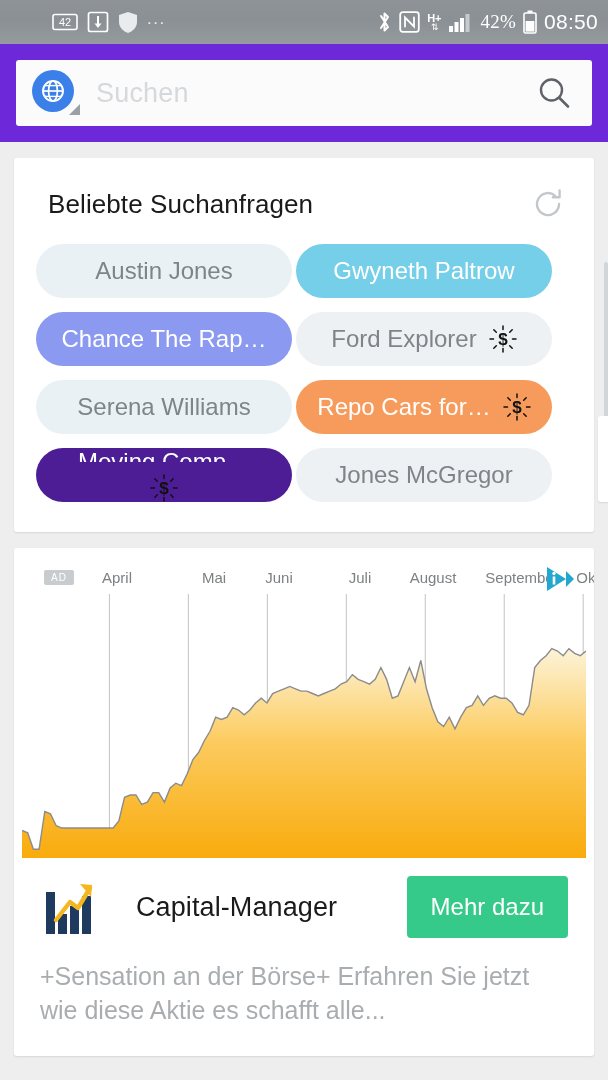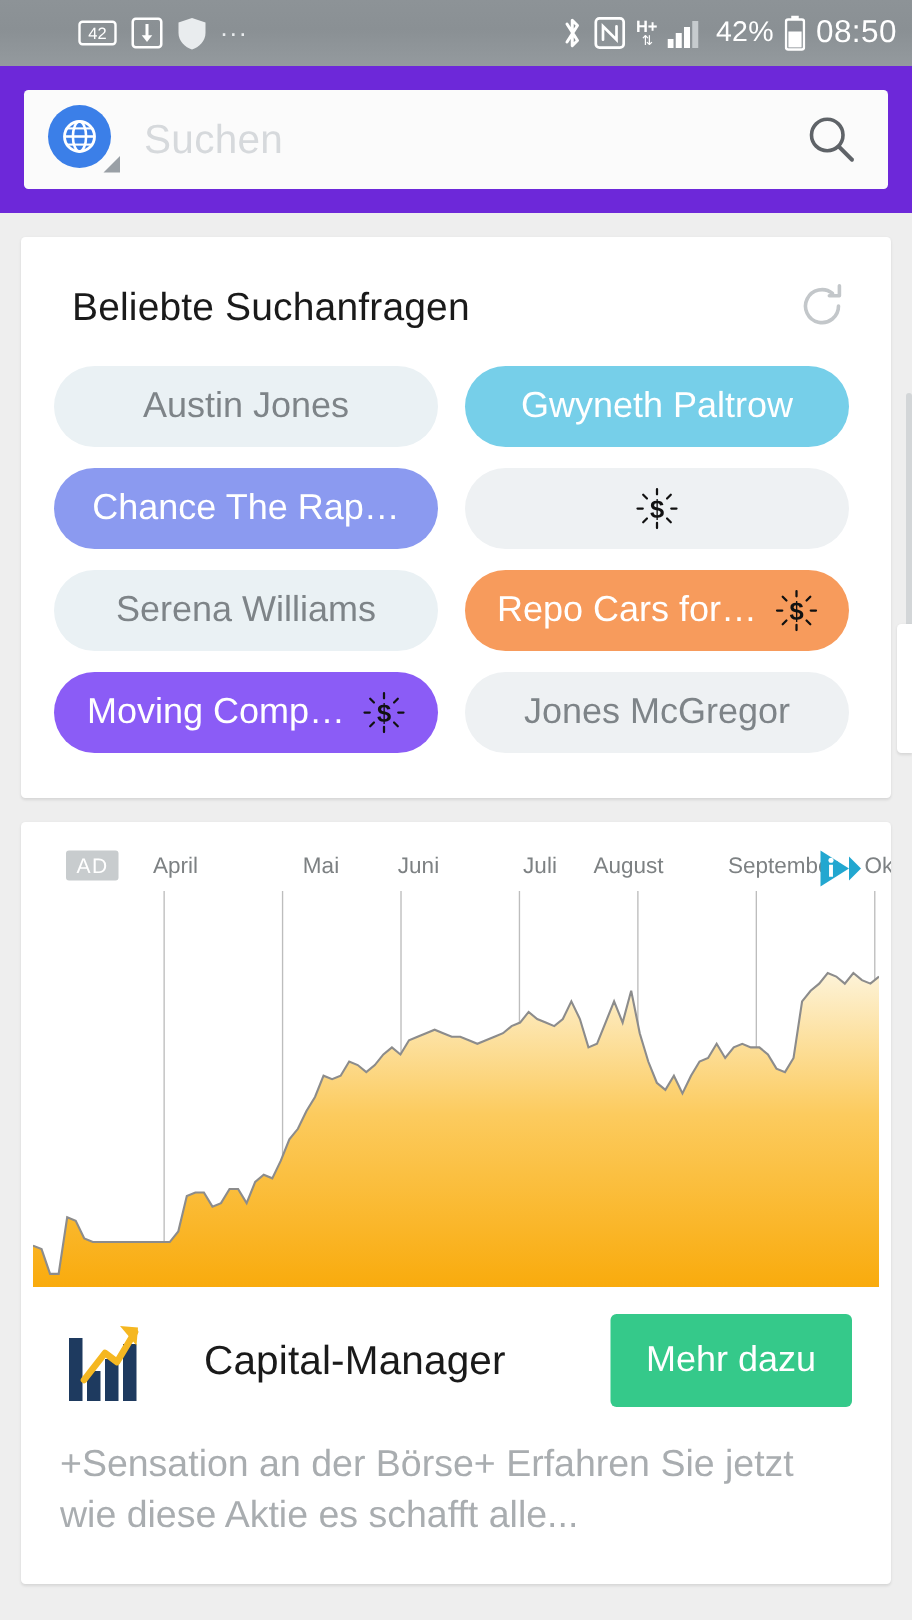--- a/index.html
+++ b/index.html
@@ -17,21 +17,21 @@
     height:44px; width:608px;
     background:linear-gradient(180deg,#8d9397 0%, #8a9094 45%, #949a9e 100%);
     display:flex; align-items:center; justify-content:space-between;
     padding:0 10px 0 8px;
     color:#ffffff;
   }
   .sb-left{ display:flex; align-items:center; gap:9px;margin-left:44px; }
   .sb-right{ display:flex; align-items:center; gap:7px; }
   .sb-ico{ display:flex; align-items:center; }
   .sb-dots{ font-size:17px; letter-spacing:1.5px; color:#e9ecee; line-height:10px; position:relative; top:-3px;}
-  .sb-text{ font-size:19px; color:#fff; letter-spacing:0.2px; }
+  .sb-text{ font-size:19px; color:#fff; letter-spacing:0.2px;font-family:Liberation Serif, serif; }
   .sb-time{ font-size:21px; color:#fff; letter-spacing:0.3px; }
   .hplus{ display:flex; align-items:center; gap:1px; }
   .hplus-t{ font-size:11px; font-weight:bold; line-height:9px; }
   .hplus-arrows{ font-size:9px; line-height:8px; letter-spacing:-1px;}
 
   
   .search-header{
     background:#6d28d9;
     height:98px; width:608px;
     display:flex; align-items:center; justify-content:center;
@@ -73,21 +73,21 @@
   }
 
   .card-head{
     display:flex; align-items:center; justify-content:space-between;
     padding:26px 26px 4px 34px;
   }
   .card-title{ font-size:26px; color:#1a1a1a; letter-spacing:0.1px; }
   .refresh-btn{ width:40px;height:40px;display:flex;align-items:center;justify-content:center; }
 
   .chips{ padding:16px 22px 30px 22px; }
-  .chip-row{ display:flex; gap:18px; margin-bottom:14px; }
+  .chip-row{ display:flex; gap:4px; margin-bottom:14px; }
   .chip-row:last-child{ margin-bottom:0; }
   .chip{
     height:54px; border-radius:27px;
     display:flex; align-items:center; justify-content:center;
     gap:12px;
     font-size:24px;
     padding:0 18px;
     white-space:nowrap;
     overflow:hidden;
   }
@@ -100,21 +100,21 @@
   
   .ad-card{ padding:0; overflow:hidden; }
   .ad-chart-wrap{ position:relative; padding:12px 0 0 0; }
   .ad-axis{
     position:relative; height:34px;
     margin:0 8px 0 8px;
     display:flex; align-items:center;
   }
   .ad-badge{
     background:#c8ccce; color:#ffffff;
-    font-size:14px; letter-spacing:1px;
+    font-size:10px; letter-spacing:1px;
     padding:2px 7px; border-radius:2px;
     margin-left:22px; margin-right:6px;
     font-weight:normal;
   }
   .ad-months{ position:absolute; left:0; top:0; right:0; height:34px; }
   .ad-month{
     position:absolute; top:9px;
     font-size:15px; color:#7d8183;
     transform:translateX(-50%);
     white-space:nowrap;
@@ -274,20 +274,21 @@
           </div>
           <div class="chip w-right" style="background: rgb(118, 207, 233); color: rgb(255, 255, 255);">
             <span class="chip-label">Gwyneth Paltrow</span>
           </div>
         </div>
         <div class="chip-row">
           <div class="chip w-left" style="background: rgb(139, 154, 240); color: rgb(255, 255, 255);">
             <span class="chip-label">Chance The Rap…</span>
           </div>
           <div class="chip w-right" style="background: rgb(238, 241, 243); color: rgb(126, 132, 136);">
+            <span class="chip-label">Ford Explorer</span>
             <span class="dollar-ico">
               <svg width="28" height="28" viewBox="0 0 28 28">
       <g stroke="#111" stroke-width="1.5" stroke-linecap="round">
         <line x1="14" y1="1" x2="14" y2="4.5"></line>
         <line x1="14" y1="23.5" x2="14" y2="27"></line>
         <line x1="1" y1="14" x2="4.5" y2="14"></line>
         <line x1="23.5" y1="14" x2="27" y2="14"></line>
         <line x1="4.8" y1="4.8" x2="7.3" y2="7.3"></line>
         <line x1="20.7" y1="20.7" x2="23.2" y2="23.2"></line>
         <line x1="23.2" y1="4.8" x2="20.7" y2="7.3"></line>
@@ -315,21 +316,21 @@
         <line x1="20.7" y1="20.7" x2="23.2" y2="23.2"></line>
         <line x1="23.2" y1="4.8" x2="20.7" y2="7.3"></line>
         <line x1="7.3" y1="20.7" x2="4.8" y2="23.2"></line>
       </g>
       <text x="14" y="20" font-size="17" font-weight="bold" fill="#111" text-anchor="middle" font-family="Liberation Sans, sans-serif">$</text>
     </svg>
             </span>
           </div>
         </div>
         <div class="chip-row">
-          <div class="chip w-left" style="background: #8b5cf6; color: rgb(255, 255, 255);">
+          <div class="chip w-left" style="background: #4c1d95; color: rgb(255, 255, 255); flex-direction: column;">
             <span class="chip-label">Moving Comp…</span>
             <span class="dollar-ico">
               <svg width="28" height="28" viewBox="0 0 28 28">
       <g stroke="#111" stroke-width="1.5" stroke-linecap="round">
         <line x1="14" y1="1" x2="14" y2="4.5"></line>
         <line x1="14" y1="23.5" x2="14" y2="27"></line>
         <line x1="1" y1="14" x2="4.5" y2="14"></line>
         <line x1="23.5" y1="14" x2="27" y2="14"></line>
         <line x1="4.8" y1="4.8" x2="7.3" y2="7.3"></line>
         <line x1="20.7" y1="20.7" x2="23.2" y2="23.2"></line>
@@ -350,21 +351,21 @@
   <div class="card ad-card">
     <div class="ad-chart-wrap">
 
       <div class="ad-axis">
         <span class="ad-badge">AD</span>
         <div class="ad-months" id="months-container">
             <span class="ad-month" style="left: 95px;">April</span>
             <span class="ad-month" style="left: 192px;">Mai</span>
             <span class="ad-month" style="left: 257px;">Juni</span>
             <span class="ad-month" style="left: 338px;">Juli</span>
-            <span class="ad-month" style="left: 397px;">August</span>
+            <span class="ad-month" style="left: 411px;">August</span>
             <span class="ad-month" style="left: 500px;">September</span>
             <span class="ad-month" style="left: 581px;">Oktober</span>
           </div>
         <span class="adchoices">
           <svg width="38" height="30" viewBox="0 0 38 30">
             <path d="M3 3 L3 27 L22 15 Z" fill="#22a7d0"></path>
             <circle cx="10" cy="9.5" r="1.7" fill="#fff"></circle>
             <rect x="8.7" y="12.5" width="2.6" height="8" fill="#fff"></rect>
             <path d="M22 7 L30 15 L22 23" fill="#22a7d0"></path>
           </svg>

